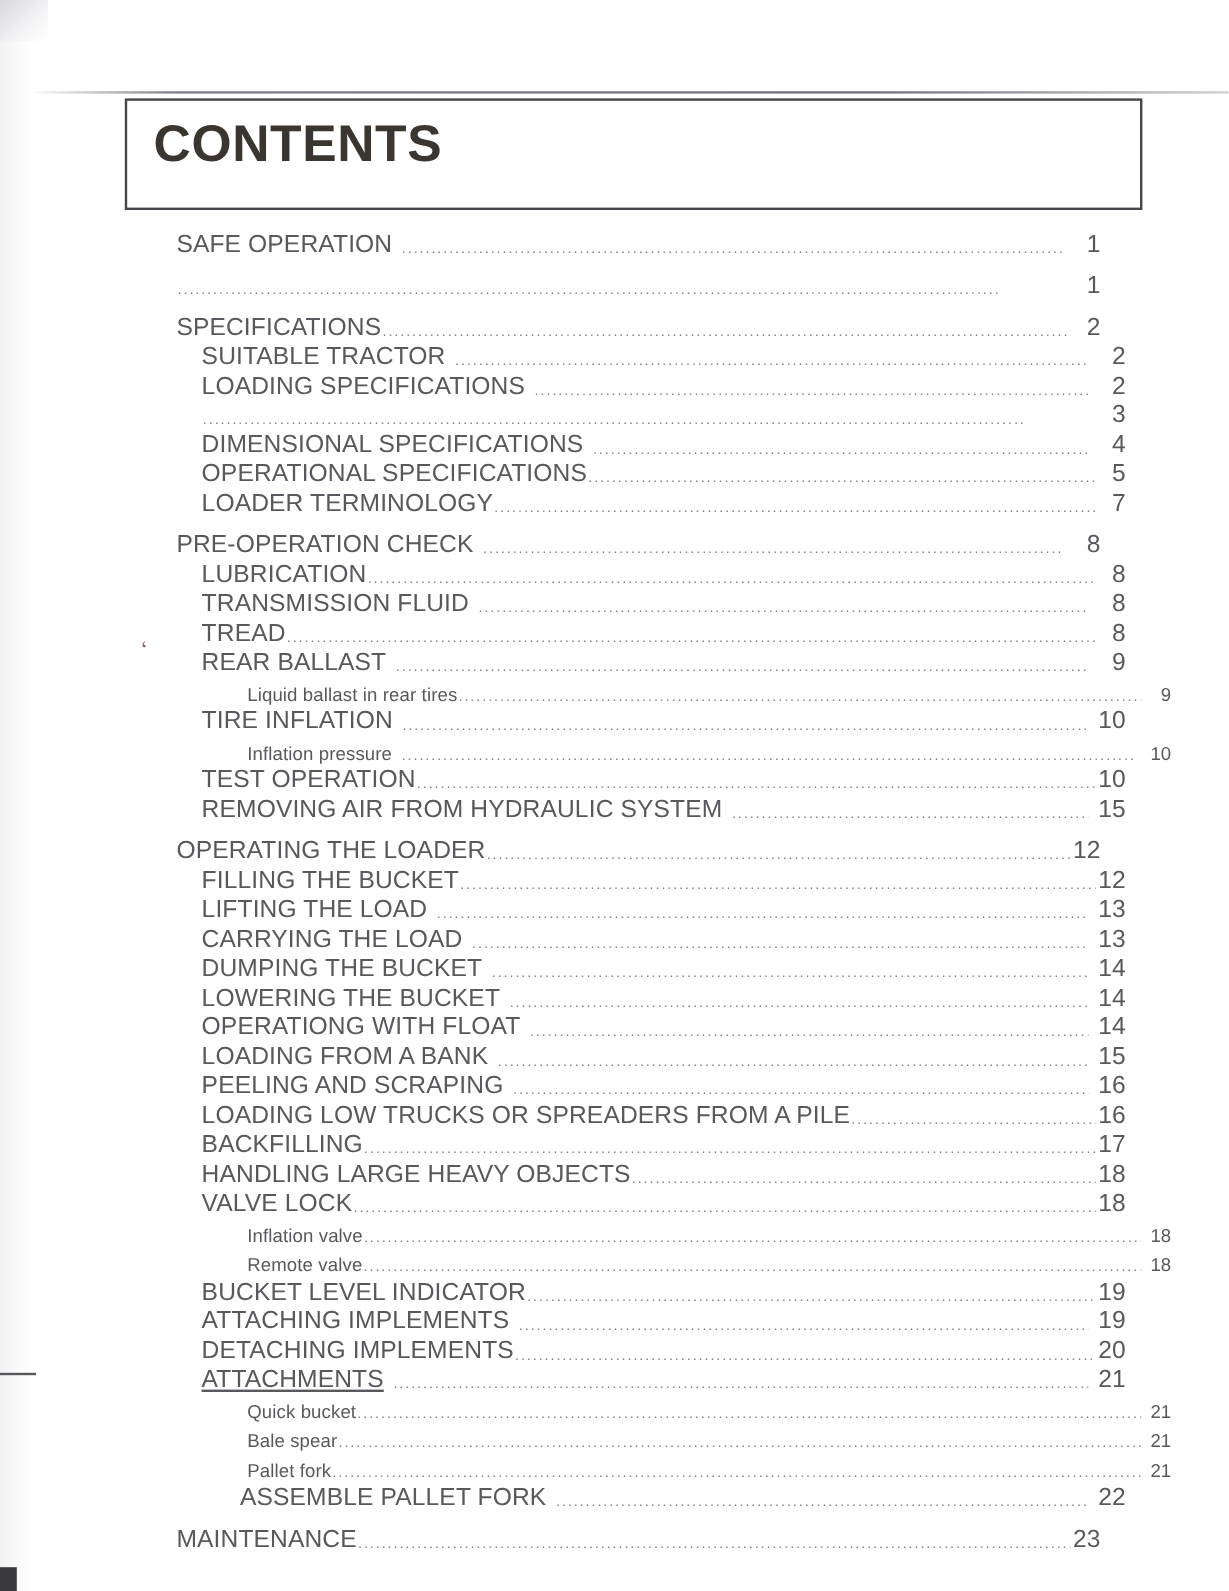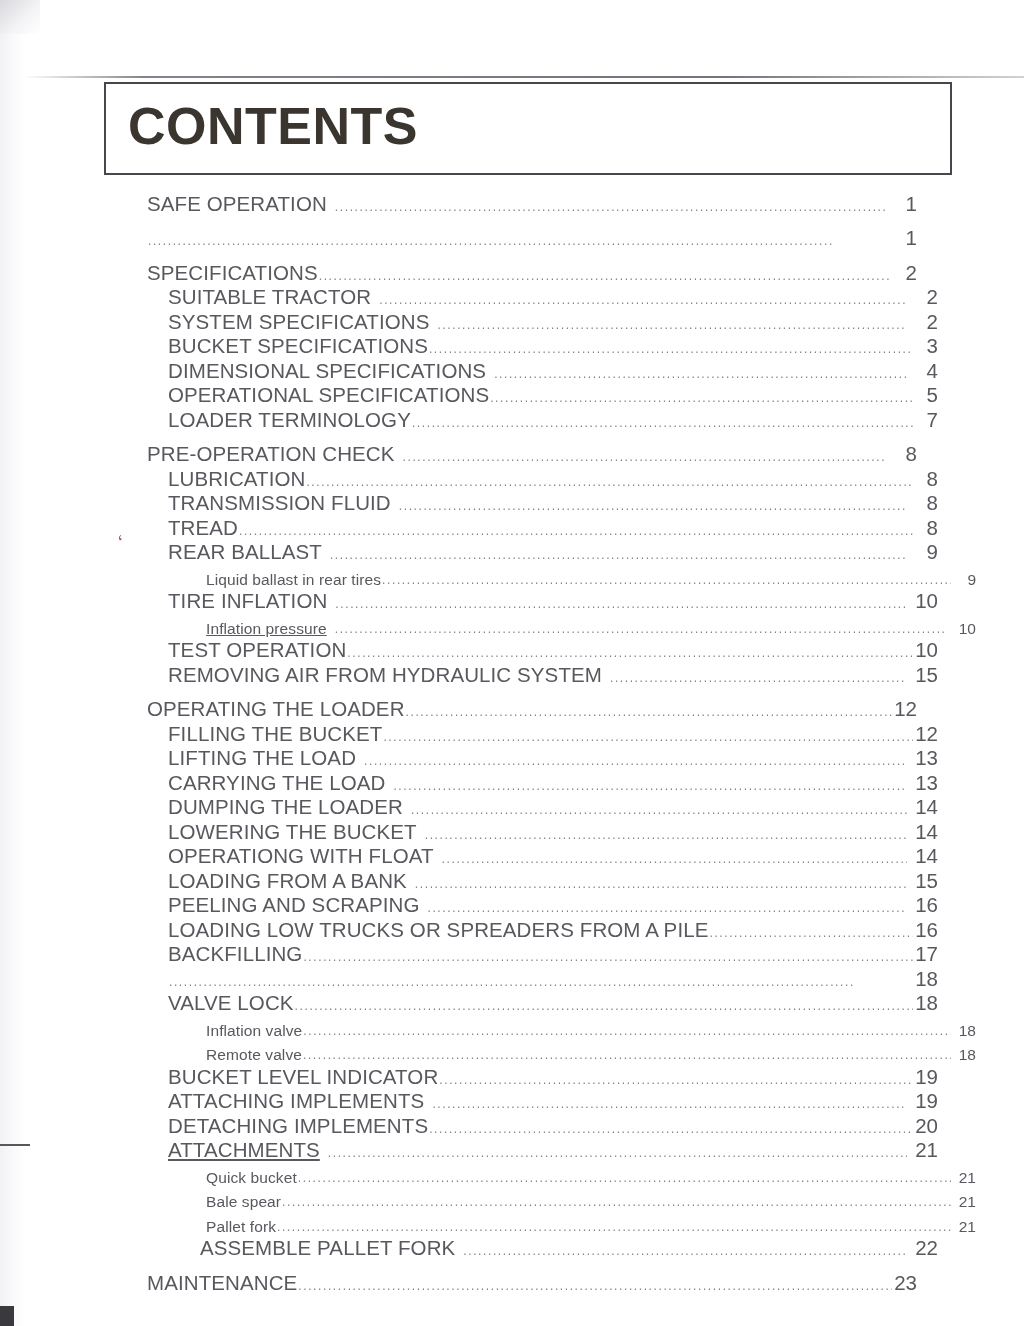--- a/index.html
+++ b/index.html
@@ -78,21 +78,21 @@
     width: 848px;
     height: 93px;
     border: 2px solid #46464c;
     box-sizing: border-box;
     background: #ffffff;
   }
   .title-text {
     position: absolute;
     left: 128px;
     top: 96px;
-    font-size: 52px;
+    font-size: 43px;
     font-weight: bold;
     letter-spacing: 0.5px;
     color: #3b3530;
     font-family: "Liberation Sans", sans-serif;
   }
 
   
   .toc {
     position: absolute;
     left: 147px;
@@ -165,26 +165,25 @@
         <span class="lbl">SPECIFICATIONS</span>
         <span class="dots">...........................................................................................................................................</span>
         <span class="pg">2</span>
       </div>
       <div class="toc-row lvl1">
         <span class="lbl" style="padding-right: 7px;">SUITABLE TRACTOR</span>
         <span class="dots">...........................................................................................................................................</span>
         <span class="pg" style="padding-left: 6px;">2</span>
       </div>
       <div class="toc-row lvl1">
-        <span class="lbl" style="padding-right: 7px;">SYSTEM SPECIFICATIONS</span>
+        <span class="lbl" style="padding-right: 7px;">LOADING SPECIFICATIONS</span>
         <span class="dots">...........................................................................................................................................</span>
         <span class="pg" style="padding-left: 6px;">2</span>
       </div>
       <div class="toc-row lvl1">
-        <span class="lbl">BUCKET SPECIFICATIONS</span>
         <span class="dots">...........................................................................................................................................</span>
         <span class="pg">3</span>
       </div>
       <div class="toc-row lvl1">
         <span class="lbl" style="padding-right: 7px;">DIMENSIONAL SPECIFICATIONS</span>
         <span class="dots">...........................................................................................................................................</span>
         <span class="pg" style="padding-left: 6px;">4</span>
       </div>
       <div class="toc-row lvl1">
         <span class="lbl">OPERATIONAL SPECIFICATIONS</span>
@@ -225,21 +224,21 @@
         <span class="lbl">Liquid ballast in rear tires</span>
         <span class="dots">...........................................................................................................................................</span>
         <span class="pg">9</span>
       </div>
       <div class="toc-row lvl1">
         <span class="lbl" style="padding-right: 7px;">TIRE INFLATION</span>
         <span class="dots">...........................................................................................................................................</span>
         <span class="pg" style="padding-left: 6px;">10</span>
       </div>
       <div class="toc-row lvl2">
-        <span class="lbl" style="padding-right: 7px; text-decoration: underline;">Inflation pressure</span>
+        <span class="lbl" style="padding-right: 7px;">Inflation pressure</span>
         <span class="dots">...........................................................................................................................................</span>
         <span class="pg" style="padding-left: 6px;">10</span>
       </div>
       <div class="toc-row lvl1">
         <span class="lbl">TEST OPERATION</span>
         <span class="dots">...........................................................................................................................................</span>
         <span class="pg">10</span>
       </div>
       <div class="toc-row lvl1">
         <span class="lbl" style="padding-right: 7px;">REMOVING AIR FROM HYDRAULIC SYSTEM</span>
@@ -260,21 +259,21 @@
         <span class="lbl" style="padding-right: 7px;">LIFTING THE LOAD</span>
         <span class="dots">...........................................................................................................................................</span>
         <span class="pg" style="padding-left: 6px;">13</span>
       </div>
       <div class="toc-row lvl1">
         <span class="lbl" style="padding-right: 7px;">CARRYING THE LOAD</span>
         <span class="dots">...........................................................................................................................................</span>
         <span class="pg" style="padding-left: 6px;">13</span>
       </div>
       <div class="toc-row lvl1">
-        <span class="lbl" style="padding-right: 7px;">DUMPING THE LOADER</span>
+        <span class="lbl" style="padding-right: 7px;">DUMPING THE BUCKET</span>
         <span class="dots">...........................................................................................................................................</span>
         <span class="pg" style="padding-left: 6px;">14</span>
       </div>
       <div class="toc-row lvl1">
         <span class="lbl" style="padding-right: 7px;">LOWERING THE BUCKET</span>
         <span class="dots">...........................................................................................................................................</span>
         <span class="pg" style="padding-left: 6px;">14</span>
       </div>
       <div class="toc-row lvl1">
         <span class="lbl" style="padding-right: 7px;">OPERATIONG WITH FLOAT</span>
@@ -295,20 +294,21 @@
         <span class="lbl">LOADING LOW TRUCKS OR SPREADERS FROM A PILE</span>
         <span class="dots">...........................................................................................................................................</span>
         <span class="pg">16</span>
       </div>
       <div class="toc-row lvl1">
         <span class="lbl">BACKFILLING</span>
         <span class="dots">...........................................................................................................................................</span>
         <span class="pg">17</span>
       </div>
       <div class="toc-row lvl1">
+        <span class="lbl">HANDLING LARGE HEAVY OBJECTS</span>
         <span class="dots">...........................................................................................................................................</span>
         <span class="pg">18</span>
       </div>
       <div class="toc-row lvl1">
         <span class="lbl">VALVE LOCK</span>
         <span class="dots">...........................................................................................................................................</span>
         <span class="pg">18</span>
       </div>
       <div class="toc-row lvl2">
         <span class="lbl">Inflation valve</span>

